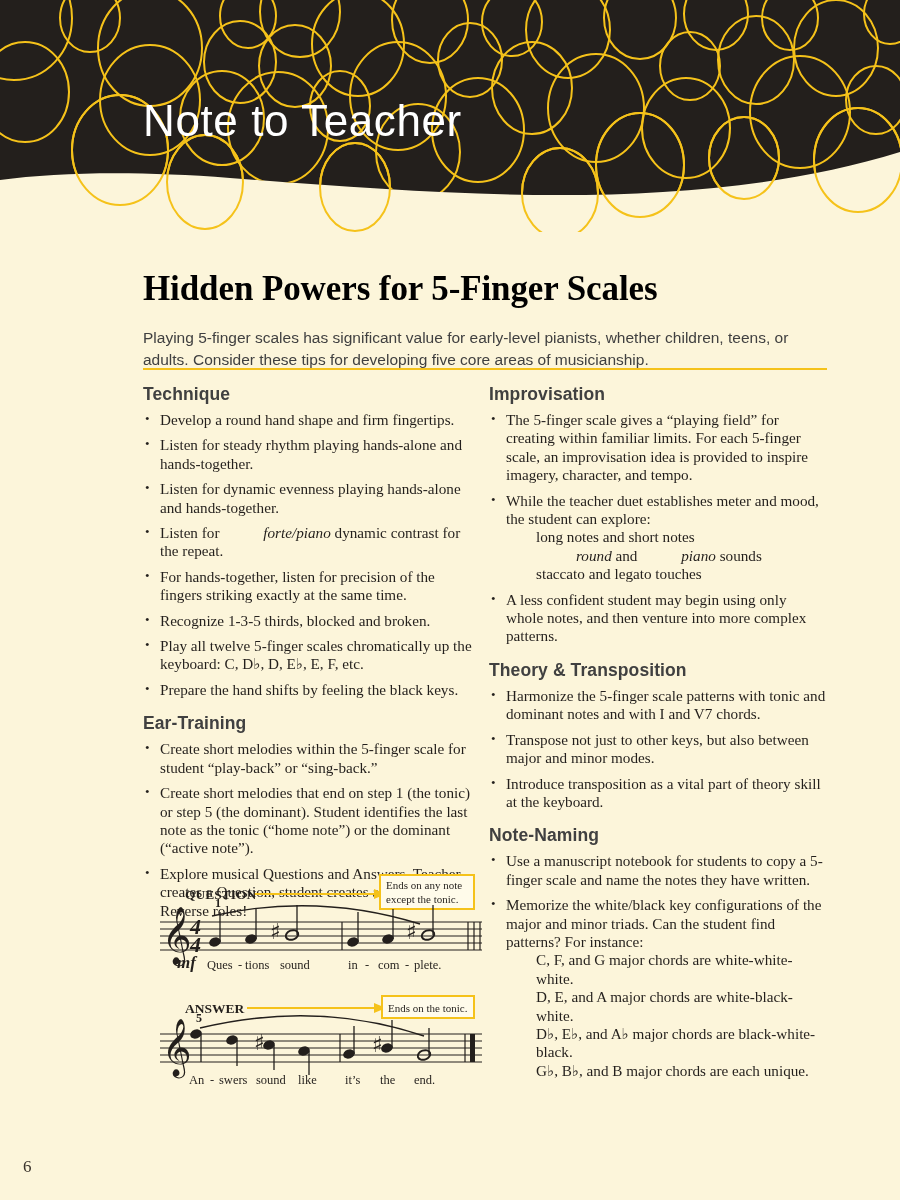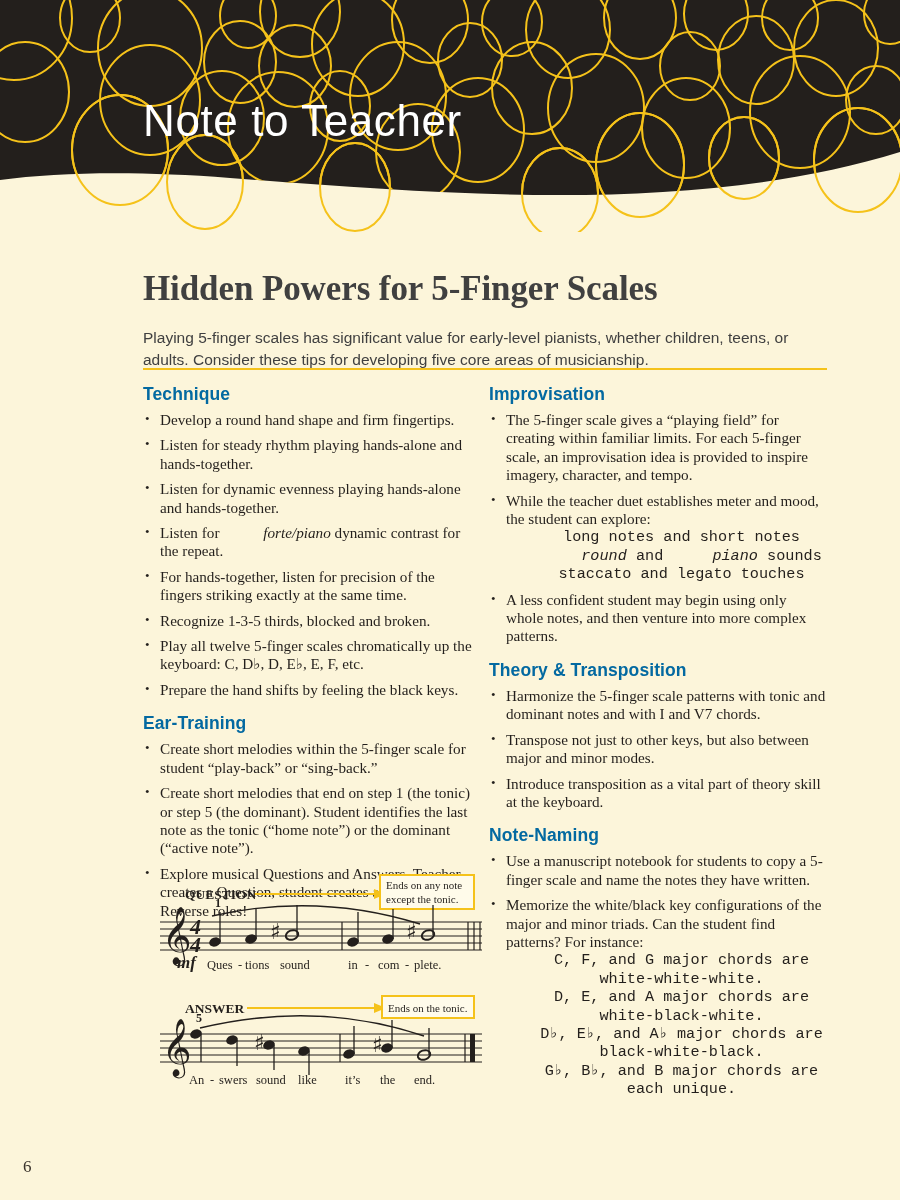--- a/index.html
+++ b/index.html
@@ -43,21 +43,21 @@
 
   
   #article-title {
     position: absolute;
     left: 143px;
     top: 246px;
     width: 700px;
     font-family: "Liberation Serif", serif;
     font-weight: bold;
     font-size: 35px;
-    color: #404040;
+    color: #000000;
     letter-spacing: -0.1px;
   }
   #intro-text {
     position: absolute;
     left: 143px;
     top: 311px;
     width: 660px;
     font-family: "Liberation Sans", sans-serif;
     font-size: 15.5px;
     line-height: 22px;
@@ -77,21 +77,21 @@
     position: absolute;
     top: 384px;
   }
   #left-column  { left: 143px; width: 330px; }
   #right-column { left: 489px; width: 338px; }
 
   .section-heading {
     font-family: "Liberation Sans", sans-serif;
     font-weight: bold;
     font-size: 17.5px;
-    color: #0369a1;
+    color: #404040;
     letter-spacing: 0.1px;
     margin: 0 0 6px 0;
   }
   .section-block { margin-bottom: 14px; }
 
   ul.bullets {
     list-style: none;
     margin: 0;
     padding: 0;
   }
@@ -109,24 +109,23 @@
     position: absolute;
     left: 2px;
     top: -1px;
     font-size: 13px;
     color: #231f1c;
   }
   .indent-list {
     padding-left: 30px;
   }
   .indent-list div {
-    font-family: Liberation Mono, monospace;
+    font-family: Liberation Serif, serif;
     font-size: 15.2px;
     line-height: 18.4px;
-    text-align: center;
   }
   em { font-style: italic; margin-left: 40px; }
 
   
   .music-example { position: relative; }
   #music-question { position: absolute; left: 152px; top: 872px; width: 340px; height: 112px; }
   #music-answer   { position: absolute; left: 152px; top: 990px; width: 340px; height: 108px; }
   .music-example svg { display: block; }
 
   

